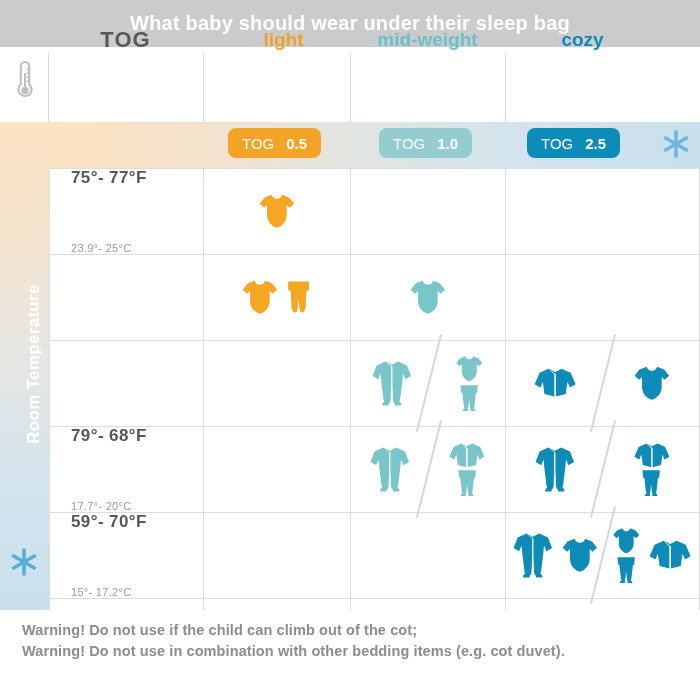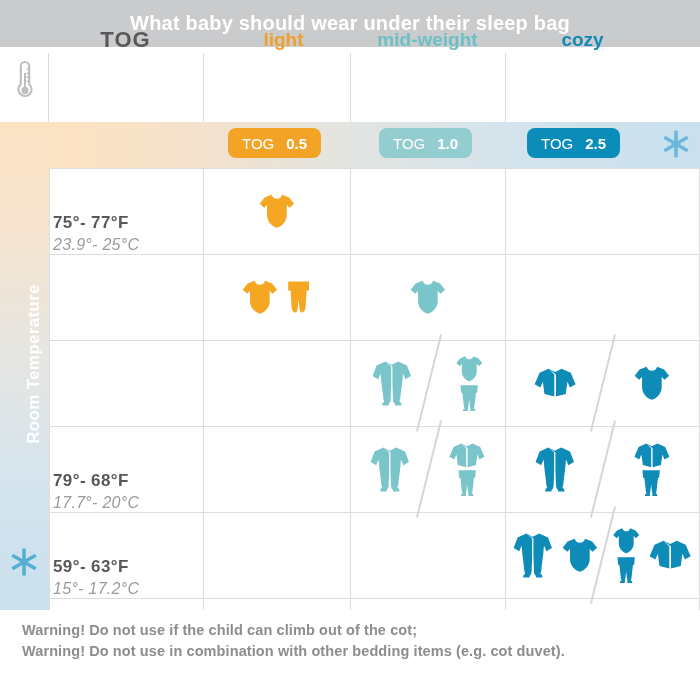--- a/index.html
+++ b/index.html
@@ -69,25 +69,25 @@
   }
 
   
   .grid { position:absolute; left:49px; top:168px; width:651px; height:442px; }
   .gline-h { position:absolute; left:0; width:651px; height:1px; background:#dcdddd; }
   .gline-v { position:absolute; top:0; width:1px; height:442px; background:#dcdddd; }
 
   
   .tempcell {
     position:absolute; left:49px; width:154px; height:86px;
-    display:flex; flex-direction:column; justify-content:flex-end;
-    padding-left:4px;
+    display:flex; flex-direction:column; justify-content:space-between;
+    padding-left:22px;
   }
   .tempcell .f { font-size:17px; font-weight:bold; color:#58585a; letter-spacing:0.4px; white-space:nowrap;}
-  .tempcell .c { font-size:16px; color:#9a9b9d; letter-spacing:0.3px; margin-top:3px; white-space:nowrap;font-style:italic;}
+  .tempcell .c { font-size:11px; color:#9a9b9d; letter-spacing:0.3px; margin-top:3px; white-space:nowrap;}
 
   
   .clothcell {
     position:absolute; height:86px;
     display:flex; align-items:center; justify-content:center;
   }
   .opt { display:flex; align-items:center; justify-content:center; gap:7px; height:86px; }
   .diag {
     position:absolute; width:2px; height:100px; background:#d5d6d7;
     transform:rotate(14deg); transform-origin:center;
@@ -203,21 +203,21 @@
 
   <div class="tempcell" style="top:168px;">
     <div class="f">75°- 77°F</div>
     <div class="c">23.9°- 25°C</div>
   </div>
   <div class="tempcell" style="top:426px;">
     <div class="f">79°- 68°F</div>
     <div class="c">17.7°- 20°C</div>
   </div>
   <div class="tempcell" style="top:512px;">
-    <div class="f">59°- 63°F</div>
+    <div class="f">59°- 70°F</div>
     <div class="c">15°- 17.2°C</div>
   </div>
 
   <div id="cloth-layer">
       <div class="clothcell" style="left: 203px; top: 168px; width: 147px; justify-content: center;">
         <div class="opt">
           <svg width="37.72" height="36.08" viewBox="0 0 46 44">
     <path fill="#f5a623" d="M16.5 2 C18 5.5 20 7 23 7 C26 7 28 5.5 29.5 2
       L38 5.5 L44 13 L38.5 18 L35 14.5 L35 27 C35 34 30 40 23 42.5
       C16 40 11 34 11 27 L11 14.5 L7.5 18 L2 13 L8 5.5 Z"></path>

